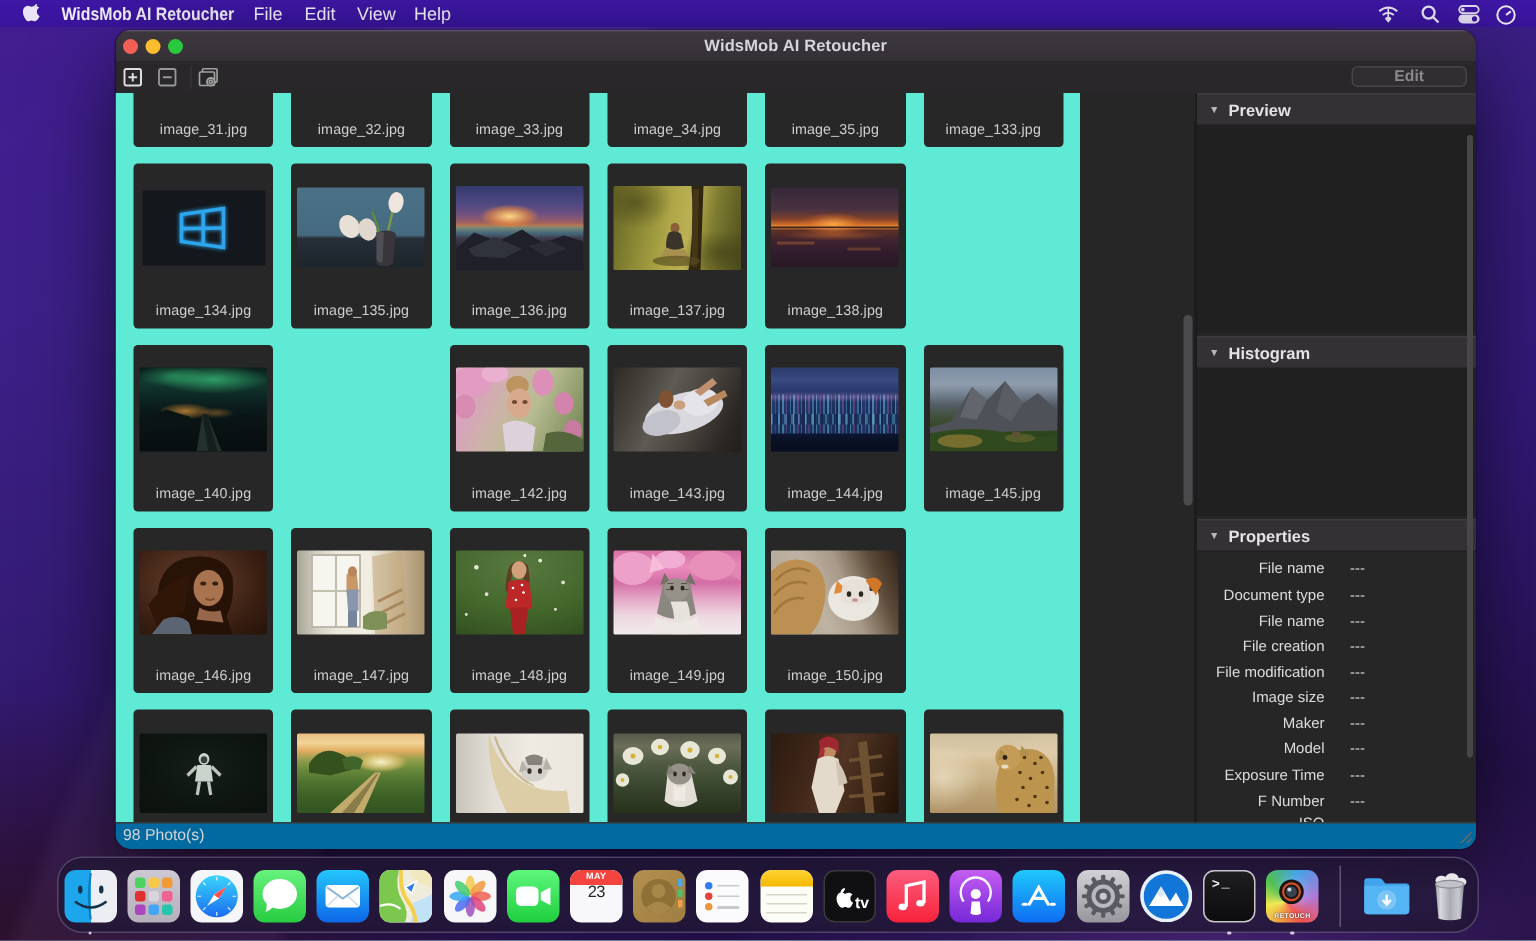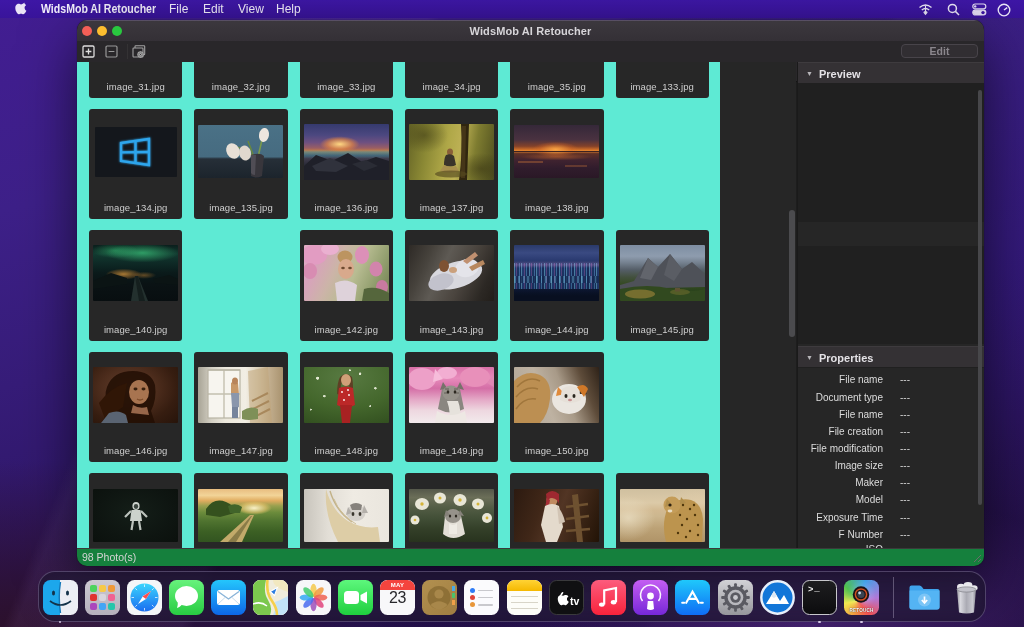--- a/index.html
+++ b/index.html
@@ -23,21 +23,21 @@
 .lbl{position:absolute;left:-6px;right:-6px;top:93.5px;text-align:center;font-size:9.5px;font-weight:500;color:#cecece;letter-spacing:0.1px}
 .sbar{position:absolute;left:712px;top:148.5px;width:6px;height:127px;border-radius:3px;background:#4b4b4e}
 .panel{position:absolute;left:720px;top:41.5px;width:187px;height:486.5px;background:#262626;border-left:1px solid #1a1a1a;overflow:hidden}
 .phead{position:absolute;left:0;width:100%;height:22px;background:#343134;border-top:1px solid #3e3b3e;border-bottom:1px solid #202020;color:#e4e2e6;font-size:11px;font-weight:700;line-height:22px}
 .phead .tri{position:absolute;left:8px;top:0px;font-size:7px;color:#b8b6ba}
 .phead .ht{position:absolute;left:21px;top:0}
 .pcont{position:absolute;left:0;width:100%;background:#202020}
 .prow{position:absolute;left:0;width:100%;height:14px;font-size:10px;line-height:14px}
 .pl{position:absolute;right:101px;color:#dcdcdc;white-space:nowrap}
 .pv{position:absolute;left:102px;color:#d0d0d0}
-.status{position:absolute;left:0;top:528px;width:100%;height:17.5px;background:#15803d;border-top:1px solid #3a3a3a;color:#d4d4d4;font-size:10.5px;line-height:17px}
+.status{position:absolute;left:0;top:528px;width:100%;height:17.5px;background:#0369a1;border-top:1px solid #3a3a3a;color:#d4d4d4;font-size:10.5px;line-height:17px}
 .dock{position:absolute;left:38px;top:571px;width:948px;height:51px;border-radius:17px;background:rgba(38,28,58,0.72);border:1px solid rgba(190,175,220,0.28);box-shadow:inset 0 0 18px rgba(20,10,35,.4)}
 .di{position:absolute;top:7.5px;width:35px;height:35px;border-radius:7.5px;overflow:hidden}
 .dot{position:absolute;top:48.5px;width:2.5px;height:2.5px;border-radius:50%;background:rgba(225,215,240,.9)}
 </style></head>
 <body>
 <div class="mb">
  <svg width="13" height="14" viewBox="0 0 16 18" style="position:absolute;left:15px;top:2px" fill="#eae4f6">
       <path d="M11.2 1.1c.1 1-.3 1.9-.9 2.6-.6.7-1.6 1.2-2.5 1.1-.1-.9.4-1.9.9-2.5C9.3 1.6 10.4 1.1 11.2 1.1zM13.9 14.1c-.5 1.1-.7 1.5-1.4 2.5-.9 1.3-2.1 3-3.7 3-1.4 0-1.7-.9-3.6-.9-1.9 0-2.3.9-3.6.9C.1 19.7-1 17.8-1.9 16.4-4.3 12.6-4.6 8.1-3.1 5.7c1.1-1.7 2.8-2.7 4.4-2.7 1.6 0 2.7.9 4 .9 1.3 0 2.1-.9 4-.9 1.4 0 3 .8 4.1 2.2-3.6 2-3 7.1.5 8.9z" transform="scale(.8) translate(4 0)"></path>
     </svg>
  <span style="left:41px;font-weight:700;transform:scaleX(0.88);transform-origin:0 0">WidsMob AI Retoucher</span>
@@ -444,20 +444,24 @@
         </div>
       </div>
   <div class="sbar"></div>
  </div>
  <div class="panel">
   <div class="phead" style="top:0px">
         <span class="tri">▼</span>
         <span class="ht">Preview</span>
       </div>
   <div class="pcont" style="top:22px;height:138px"></div>
+  <div class="phead" style="top:162px">
+        <span class="tri">▼</span>
+        <span class="ht">Histogram</span>
+      </div>
   <div class="pcont" style="top:184px;height:98px"></div>
   <div class="phead" style="top:284px">
         <span class="tri">▼</span>
         <span class="ht">Properties</span>
       </div>
   <div style="position:absolute;left:179.5px;top:28.5px;width:4.5px;height:415px;border-radius:2.5px;background:#47474a"></div>
 <div class="prow" style="top:311.9px">
         <span class="pl">File name</span>
         <span class="pv">---</span>
       </div>
@@ -571,21 +575,21 @@
         <ellipse cx="17.5" cy="10.3" rx="3.1" ry="6.6" fill="#4a6cf0" fill-opacity="0.85" transform="rotate(225 17.5 17.5)"></ellipse>
         <ellipse cx="17.5" cy="10.3" rx="3.1" ry="6.6" fill="#36a8f5" fill-opacity="0.85" transform="rotate(270 17.5 17.5)"></ellipse>
         <ellipse cx="17.5" cy="10.3" rx="3.1" ry="6.6" fill="#43cc6e" fill-opacity="0.85" transform="rotate(315 17.5 17.5)"></ellipse>
       </svg></div>
 <div class="di" style="left:298.8px;background:linear-gradient(180deg,#5df77c,#1fcf3e);"><svg width="35" height="35" viewBox="0 0 35 35">
         <rect x="6" y="11" width="15" height="13" rx="3.5" fill="#fff"></rect>
         <path d="M22.5 15 L29 11.5 V23.5 L22.5 20 Z" fill="#fff"></path>
       </svg></div>
 <div class="di" style="left:341.0px;background:#f8f8fa;">
       <div style="position:absolute;left:0;top:0;width:100%;height:10px;background:linear-gradient(180deg,#fa6459,#f33)_;background:#f4443e;border-radius:7.5px 7.5px 0 0;color:#fff;font-size:6px;font-weight:700;text-align:center;line-height:10.5px;letter-spacing:.3px">MAY</div>
-      <div style="position:absolute;left:0;top:9px;width:100%;text-align:center;font-size:16px;font-weight:300;color:#28282c;letter-spacing:-.5px">23</div>
+      <div style="position:absolute;left:0;top:9px;width:100%;text-align:center;font-size:11px;font-weight:300;color:#28282c;letter-spacing:-.5px">23</div>
     </div>
 <div class="di" style="left:383.2px;background:linear-gradient(135deg,#b2904f,#a07e42);"><svg width="35" height="35" viewBox="0 0 35 35">
         <rect x="30" y="6" width="3" height="5" fill="#4aa8e8"></rect>
         <rect x="30" y="13" width="3" height="5" fill="#4cc26a"></rect>
         <rect x="30" y="20" width="3" height="5" fill="#f0a048"></rect>
         <circle cx="17" cy="17.5" r="11.5" fill="#8a6c34" opacity="0.85"></circle>
         <circle cx="17" cy="14" r="4.6" fill="#a8874a"></circle>
         <path d="M8.5 25 Q17 17.5 25.5 25 Q21 29.5 17 29.5 Q13 29.5 8.5 25 Z" fill="#a8874a"></path>
       </svg></div>
 <div class="di" style="left:425.4px;background:#fbfbfd;">

